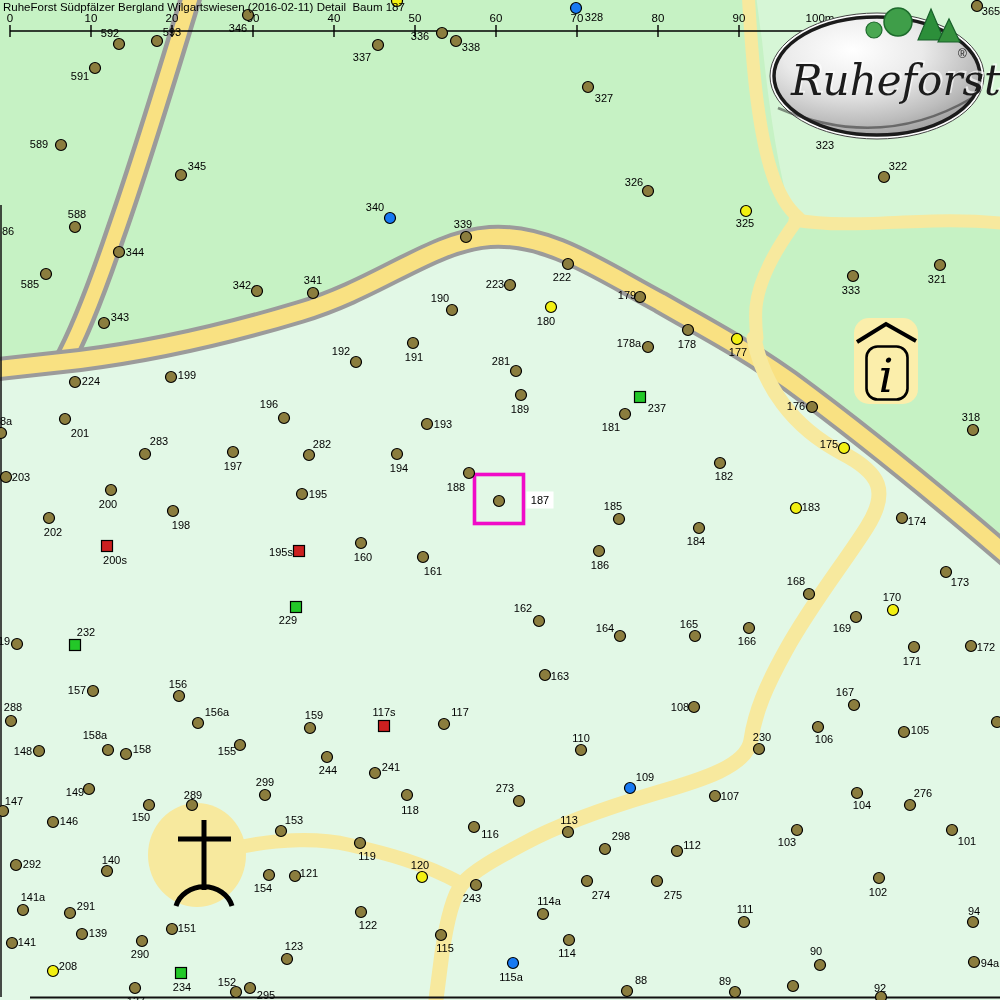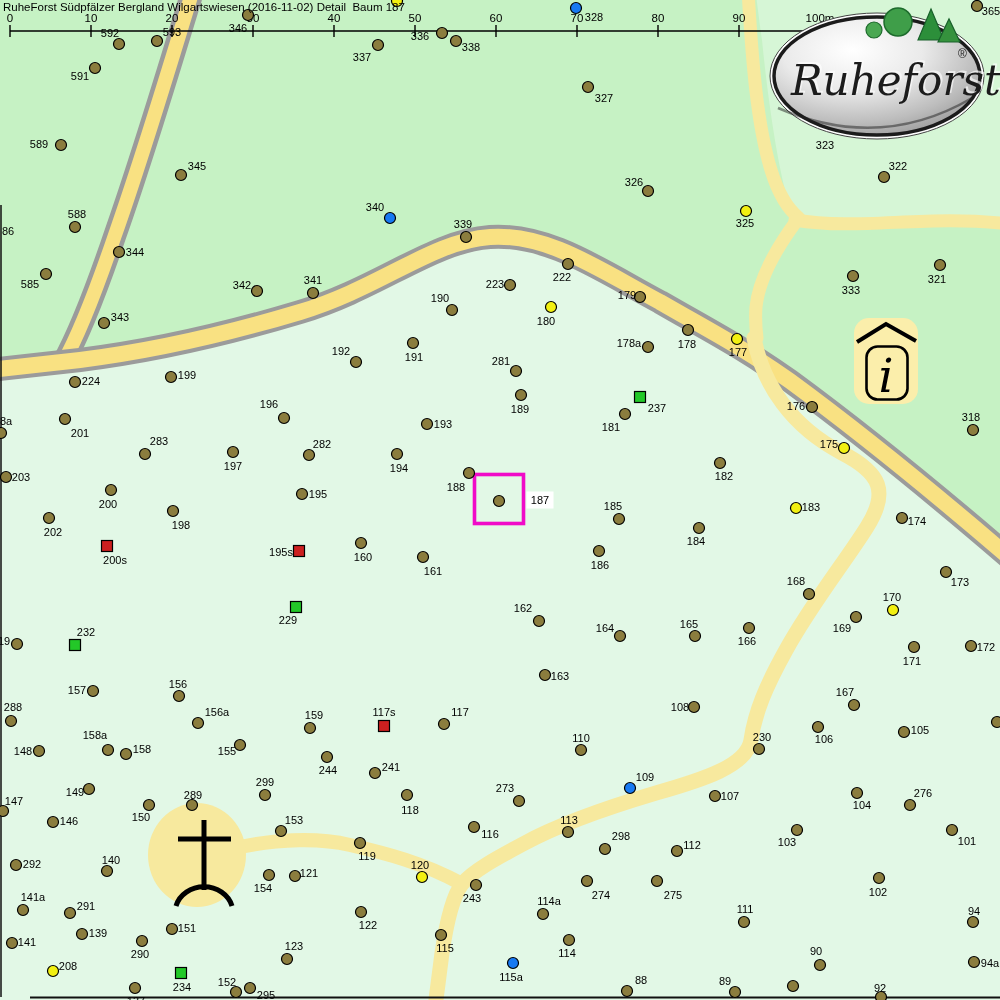--- a/index.html
+++ b/index.html
@@ -422,14 +422,14 @@
         <path d="M 918,40 L 931,9 L 944,40 Z" fill="#2c8f3a" stroke="#18602a" stroke-width="1.2"></path>
         <path d="M 938,42 L 949,19 L 960,42 Z" fill="#35923d" stroke="#18602a" stroke-width="1.2"></path>
       </g>
       <path d="M 778,108 Q 880,152 972,98" fill="none" stroke="#222" stroke-width="2.5" opacity="0.5"></path>
       <text x="793" y="93" class="logo-text" font-size="42" fill="#ffffff" opacity="0.65">Ruheforst</text>
       <text x="791" y="95" class="logo-text" font-size="42" fill="#1c1c1c">Ruheforst</text>
       <text x="958" y="58" font-size="12" fill="#1c1c1c">®</text>
     </g>
   </svg>
 
-  <div id="map-title">RuheForst Südpfälzer Bergland Wilgartswiesen (2016-11-02) Detail  Baum 187</div>
+  <div id="map-title">RuheForst Südpfälzer Bergland Wilgartswiesen (2016-02-11) Detail  Baum 187</div>
 </div>
 
 </body></html>

